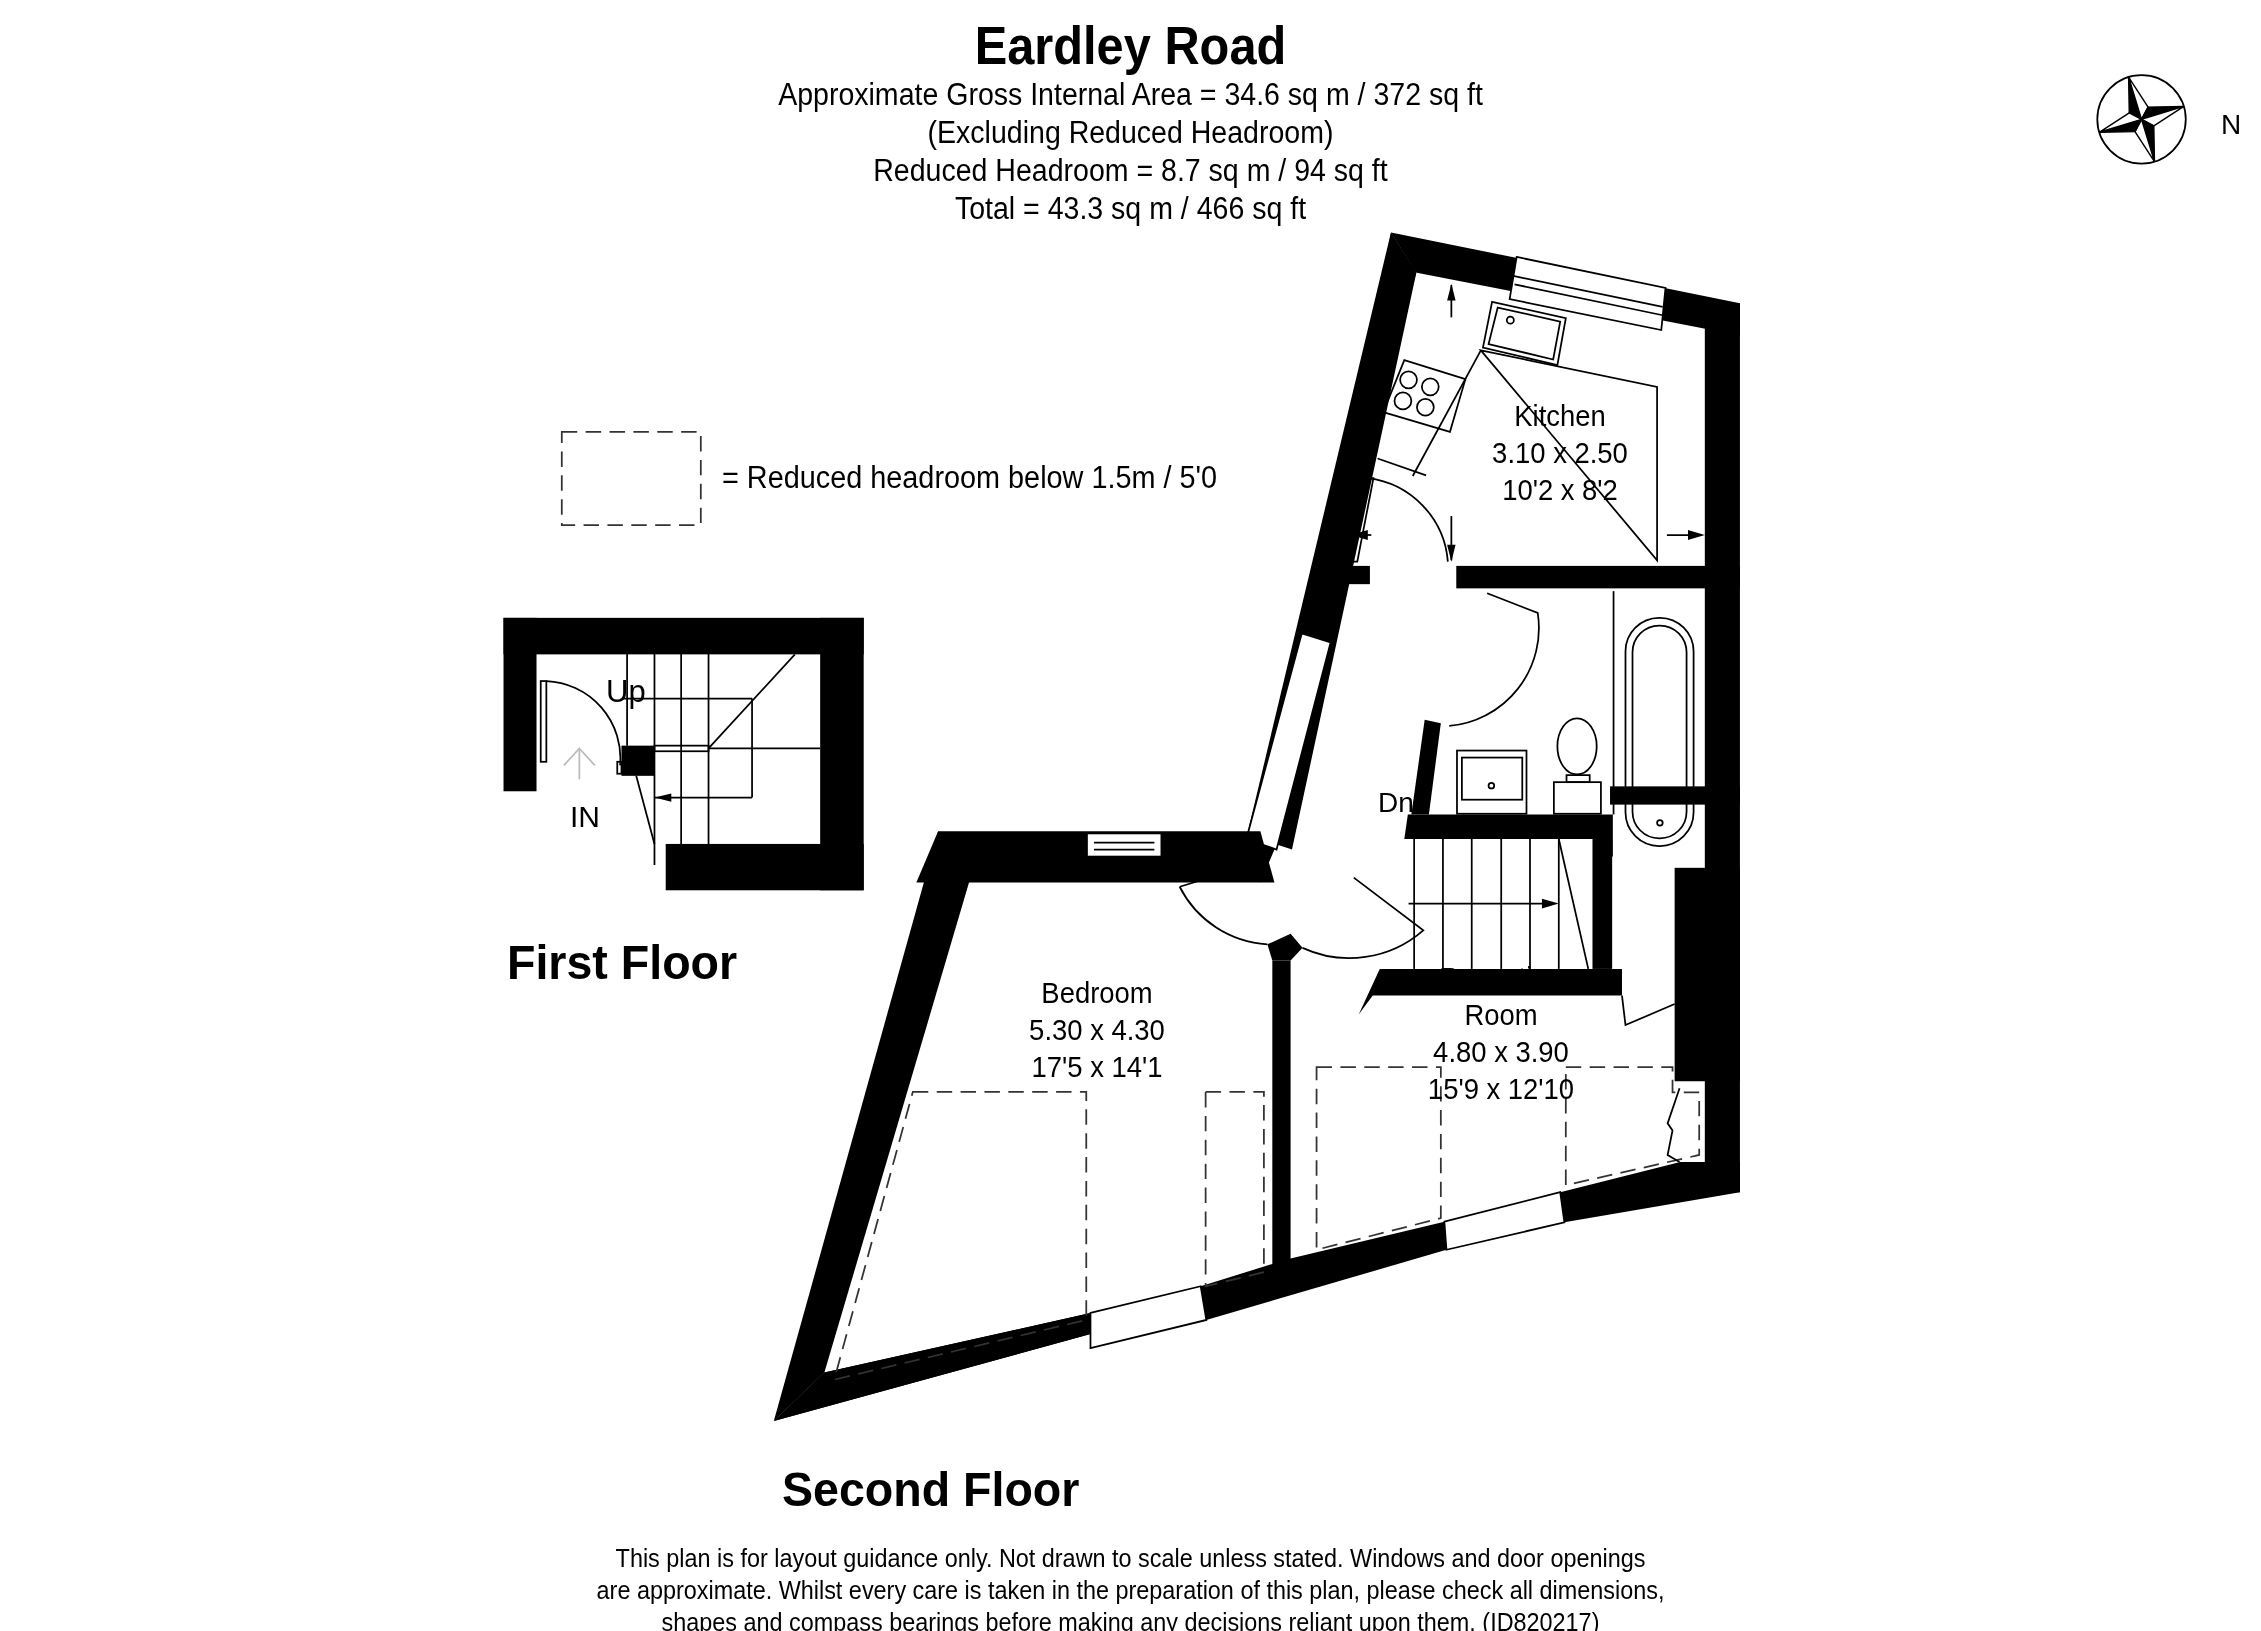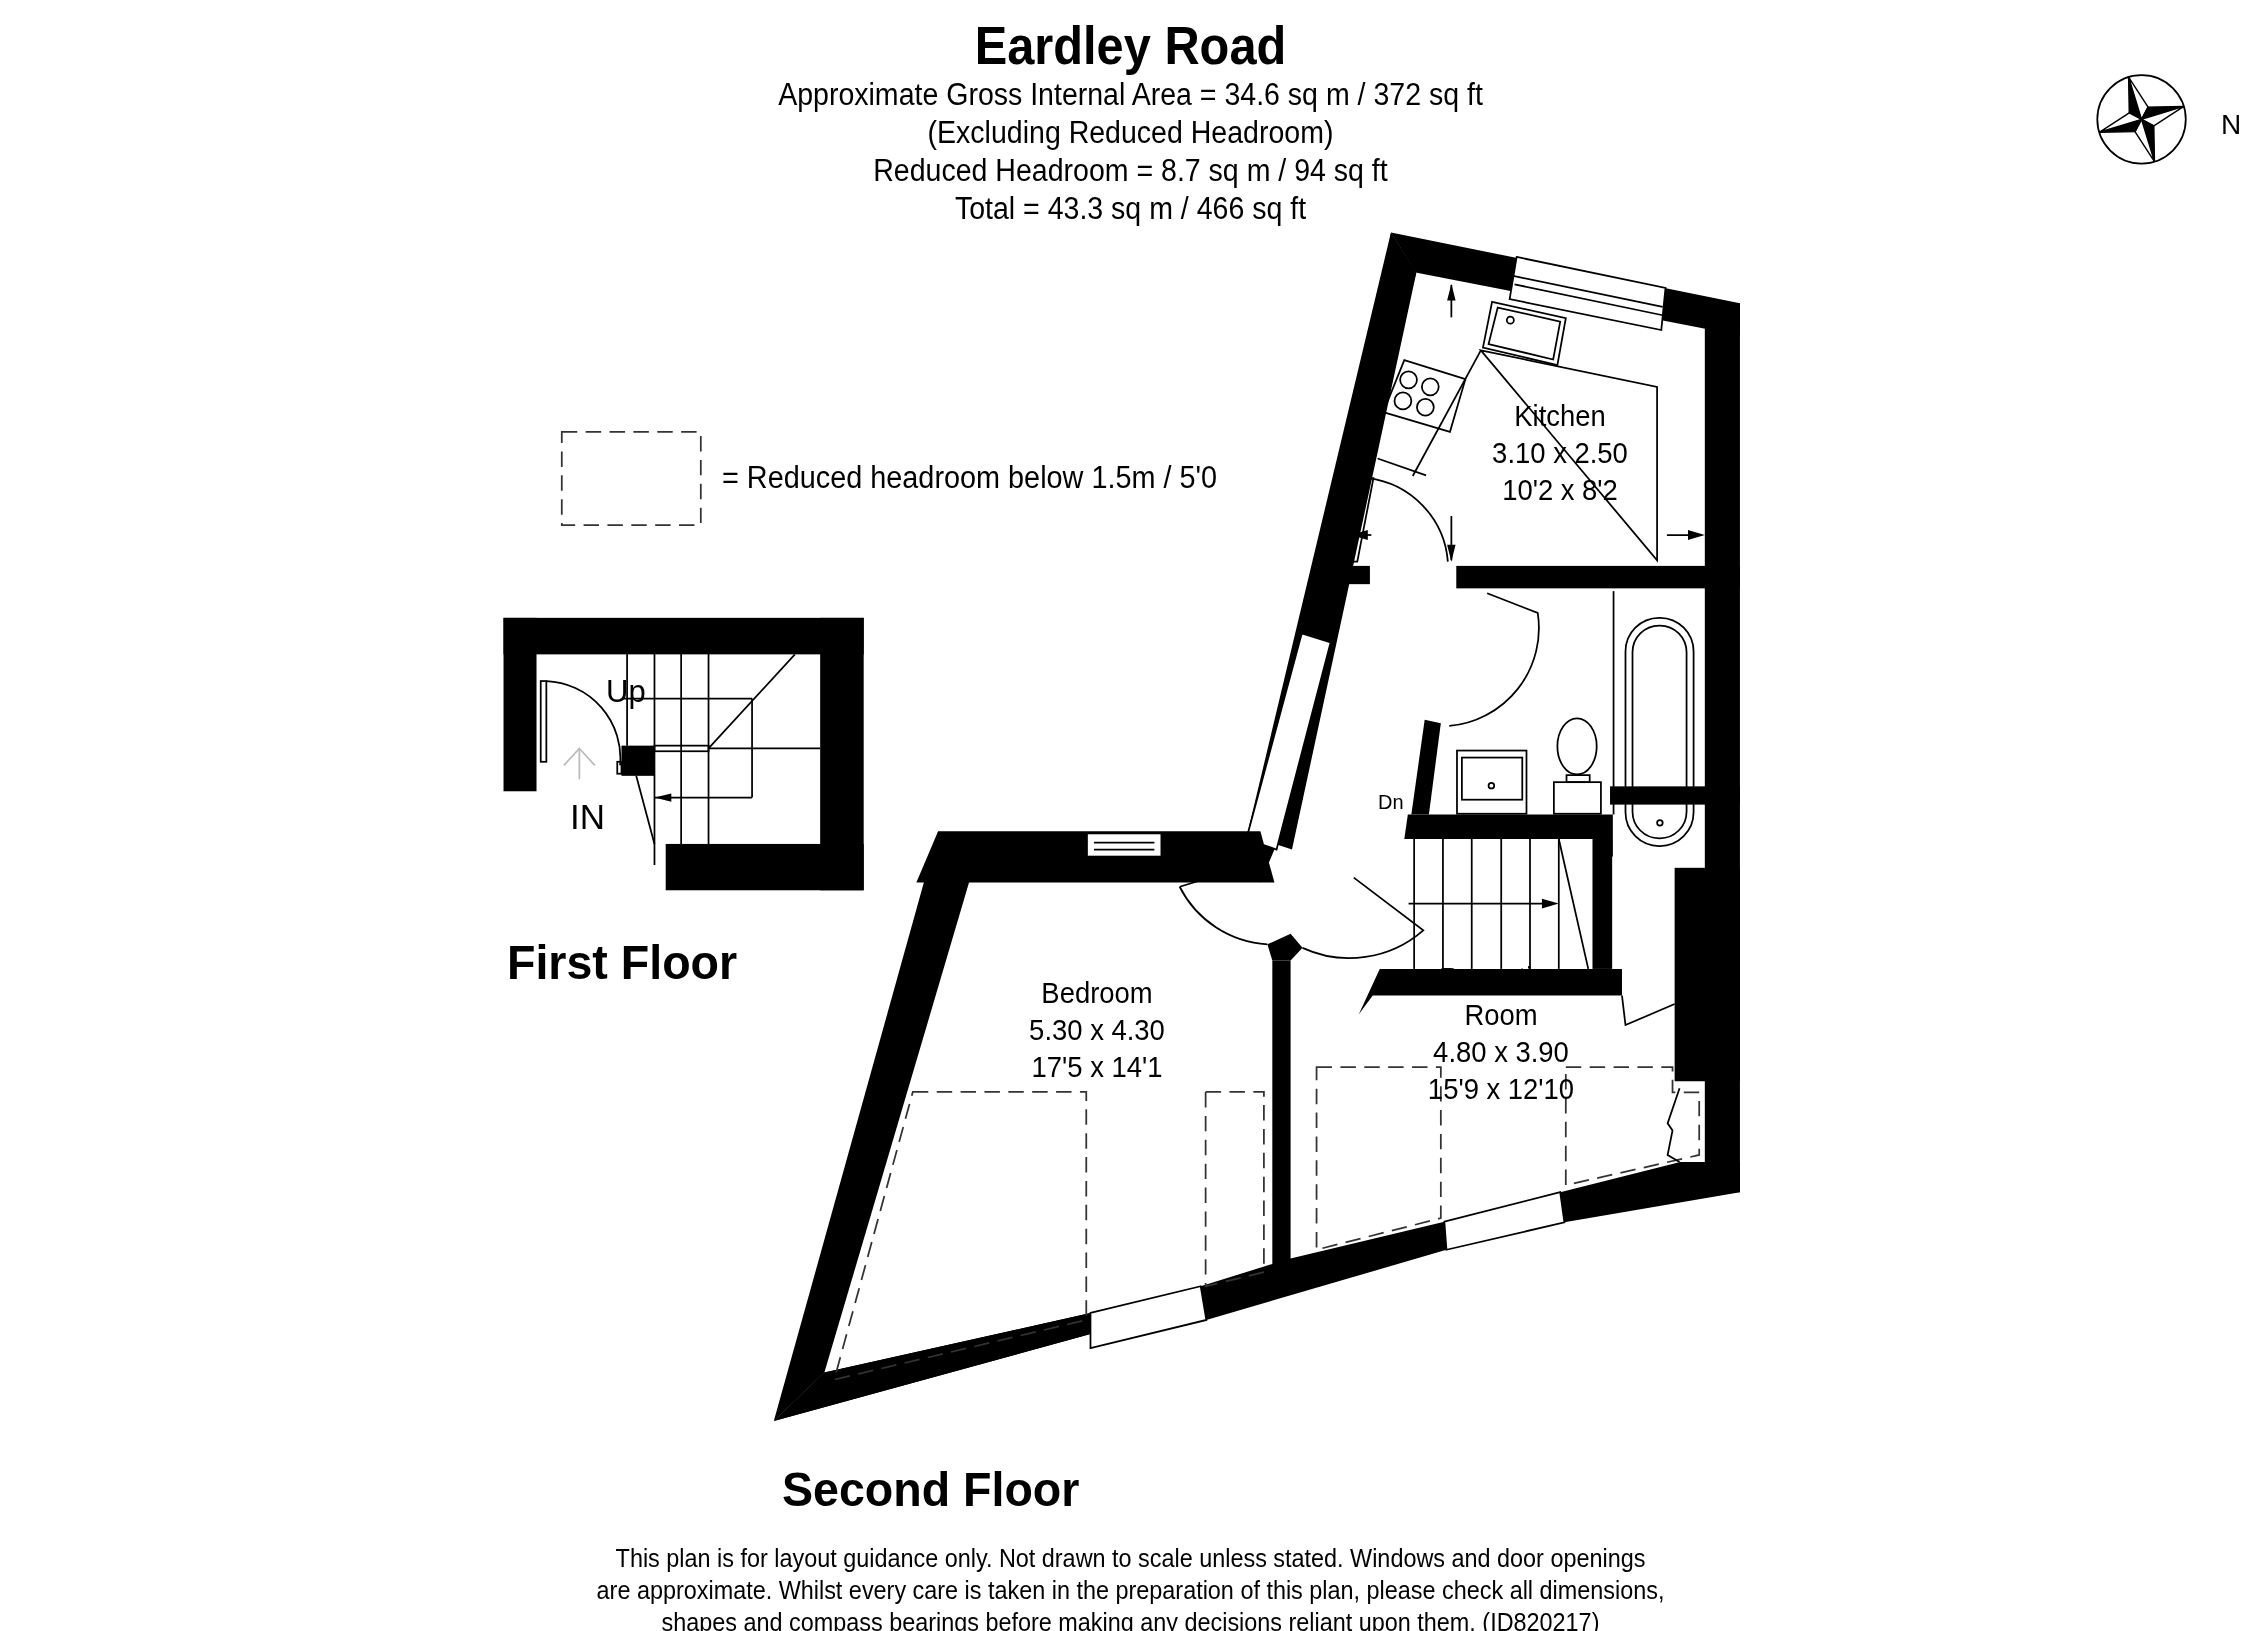--- a/index.html
+++ b/index.html
@@ -197,25 +197,25 @@
 
     <polyline class="thin" points="2392,1550 2375,1600 2382,1610 2375,1645 2392,1655"></polyline>
   </g>
 </svg>
 
 <div class="abs small-label" style="left:722px; top:460px; transform:scaleX(0.93); transform-origin:left;">= Reduced headroom below 1.5m / 5'0</div>
 
 <div class="abs" style="left:2221px; top:109px; font-size:28px; line-height:31px;">N</div>
 
 <div class="abs small-label" style="left:592px; top:674px;margin-left:14px;">Up</div>
-<div class="abs" style="left:570px; top:797px; font-size:35px; line-height:39px;">IN</div>
+<div class="abs" style="left:570px; top:797px; font-size:30px; line-height:39px;">IN</div>
 <div class="abs floor-label" style="left:507px; top:934px; transform:scaleX(0.95); transform-origin:left;">First Floor</div>
 
 <div class="abs floor-label" style="left:782px; top:1461px; transform:scaleX(0.95); transform-origin:left;">Second Floor</div>
-<div class="abs small-label" style="left:1378px; top:785px; font-size:20px;">Dn</div>
+<div class="abs small-label" style="left:1378px; top:785px; font-size:28px;">Dn</div>
 
 <div class="abs room-label" style="left:1560px; top:397px;">
   <div>Kitchen</div>
   <div>3.10 x 2.50</div>
   <div>10'2 x 8'2</div>
 </div>
 
 <div class="abs room-label" style="left:1097px; top:974px;">
   <div>Bedroom</div>
   <div>5.30 x 4.30</div>

